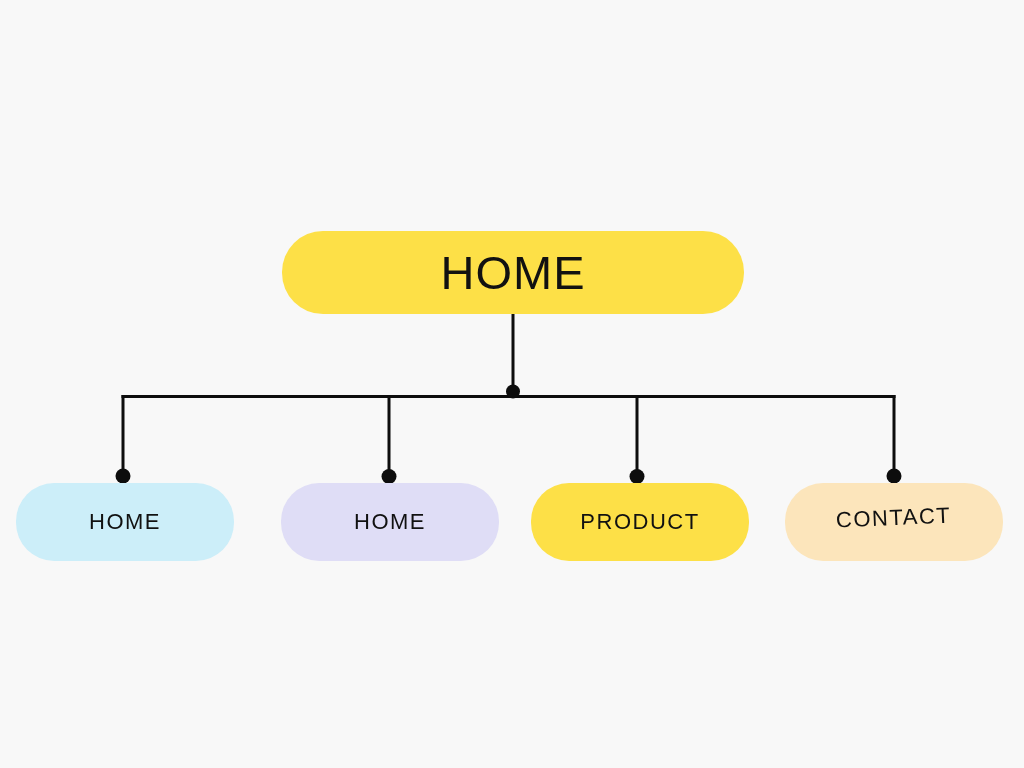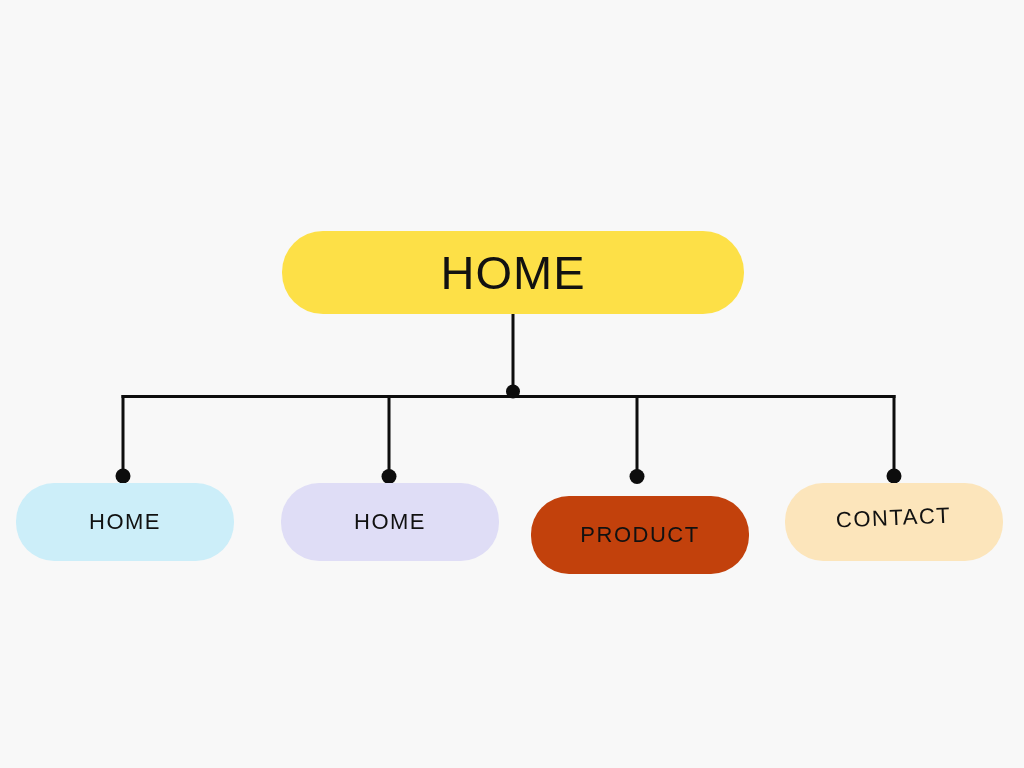--- a/index.html
+++ b/index.html
@@ -88,21 +88,21 @@
   </div>
 
   <div class="node node-child node-salon" style="background: rgb(204, 238, 249);">
     <span class="label label-child" style="color: rgb(17, 17, 17);">HOME</span>
   </div>
 
   <div class="node node-child node-menu" style="background: rgb(223, 221, 246);">
     <span class="label label-child" style="color: rgb(17, 17, 17);">HOME</span>
   </div>
 
-  <div class="node node-child node-product" style="background: #c2410c; margin-top: 13px;">
+  <div class="node node-child node-product" style="background: #fde047;">
     <span class="label label-child" style="color: rgb(17, 17, 17);">PRODUCT</span>
   </div>
 
   <div class="node node-child node-contact" style="background: rgb(252, 229, 187);">
     <span class="label label-child label-tilt" style="color: rgb(17, 17, 17);">CONTACT</span>
   </div>
 
 </div>
 
 </body></html>

